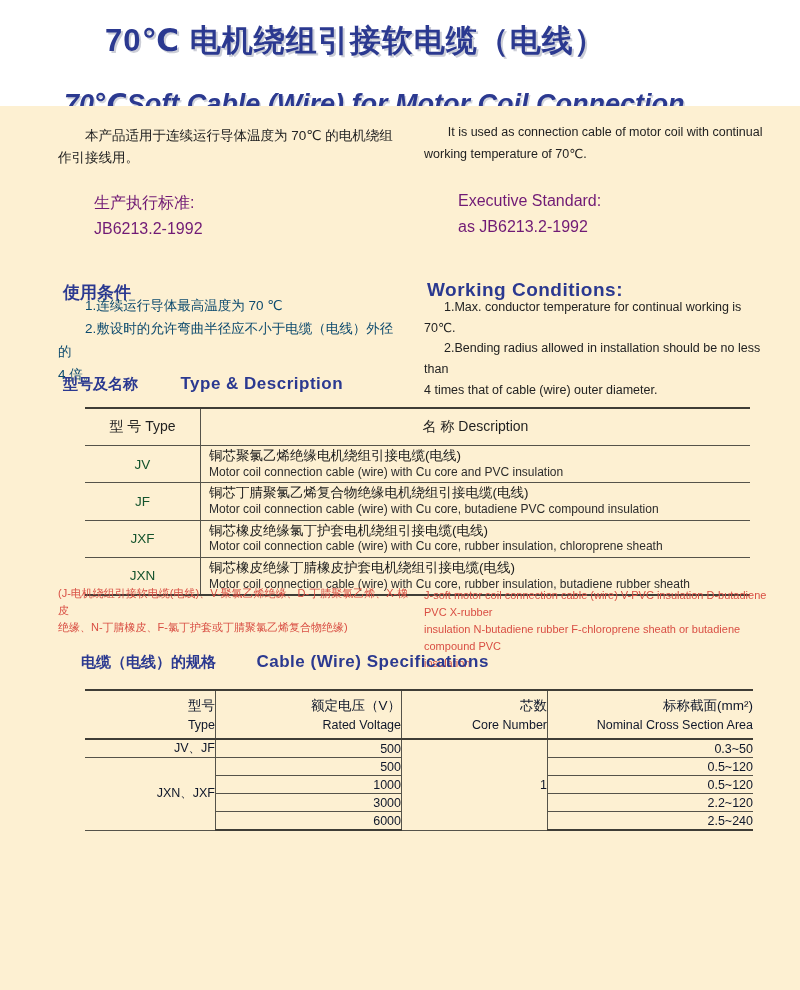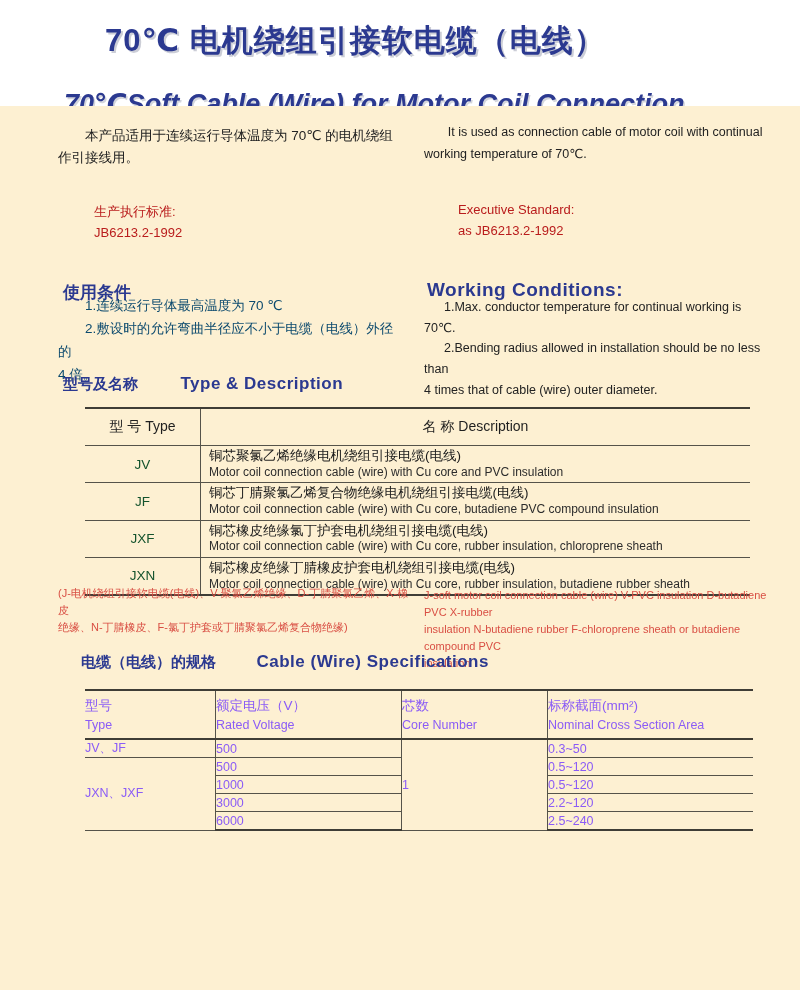--- a/index.html
+++ b/index.html
@@ -14,21 +14,21 @@
             color:#2b3990;white-space:nowrap;text-shadow:1.5px 1.5px 0 rgba(110,115,140,.3);margin-top:24px;}
 
   
   .content{position:absolute;top:106px;left:0;width:800px;height:884px;background:#fdf0d2;}
   .abs{position:absolute;}
   .pre{white-space:pre-line;}
 
   .intro-cn{left:58px;top:19px;width:345px;font-size:13.5px;line-height:1.65;color:#222;text-indent:2em;}
   .intro-en{left:424px;top:16px;width:350px;font-size:12.5px;line-height:1.75;color:#222;text-indent:1.9em;}
 
-  .std{font-size:13px;line-height:1.65;color:#b91c1c;margin-top:11px;}
+  .std{font-size:16px;line-height:1.65;color:#701a75;}
   .std-cn{left:94px;top:84px;}
   .std-en{left:458px;top:82px;}
 
   .h-cn{font-weight:bold;color:#2b3990;margin-top:24px;}
   .cond-head-cn{left:63px;top:151px;font-size:17px;}
   .cond-head-en{left:427px;top:149px;font-size:19px;letter-spacing:.5px;}
 
   .cond-cn{left:58px;top:189px;width:348px;font-size:13.5px;line-height:1.7;color:#0c4a6e;}
   .cond-en{left:424px;top:191px;width:352px;font-size:12.5px;line-height:1.65;color:#222;}
   .cond-cn p,.cond-en p{margin:0;text-indent:2em;white-space:pre-line;}
@@ -53,21 +53,21 @@
   .t1 th.c-type,.t1 th.c-desc{height:36px;font-weight:normal;font-size:14px;color:#1f1f1f;text-align:center;}
   .t1 td.c-desc{padding:2px 6px 3px 8px;margin-left:28px;}
   .t1 .desc-cn{font-size:13.5px;color:#1c1c1c;line-height:1.25;}
   .t1 .desc-en{font-size:12px;color:#2c2c2c;line-height:1.2;}
 
   .fn{font-size:11px;line-height:1.55;color:#d94f44;}
   .fn-cn{left:58px;top:479px;width:356px;}
   .fn-en{left:424px;top:481px;width:346px;}
 
   .t2{position:absolute;left:85px;top:583px;width:665px;}
-  .t2 th,.t2 td{border:1px solid #55534a;padding:0;text-align:left;vertical-align:middle;color:#8b5cf6;}
+  .t2 th,.t2 td{border:1px solid #55534a;padding:0;text-align:right;vertical-align:middle;color:#0f172a;}
   .t2 th{height:47px;font-weight:normal;border-top:2px solid #3f3d36;border-bottom:2px solid #3f3d36;}
   .t2 th:first-child,.t2 td:first-child{border-left:none;}
   .t2 th:last-child,.t2 td:last-child{border-right:none;}
   .t2 td{height:17px;font-size:12.5px;}
   .t2 tr:last-child td{border-bottom:2px solid #3f3d36;}
   .t2 .hcn{display:block;font-size:13.5px;line-height:1.5;}
   .t2 .hen{display:block;font-size:12.5px;line-height:1.3;}
   .t2 .col1{width:130px;} .t2 .col2{width:185px;} .t2 .col3{width:145px;} .t2 .col4{width:205px;}
 </style>
 </head>

